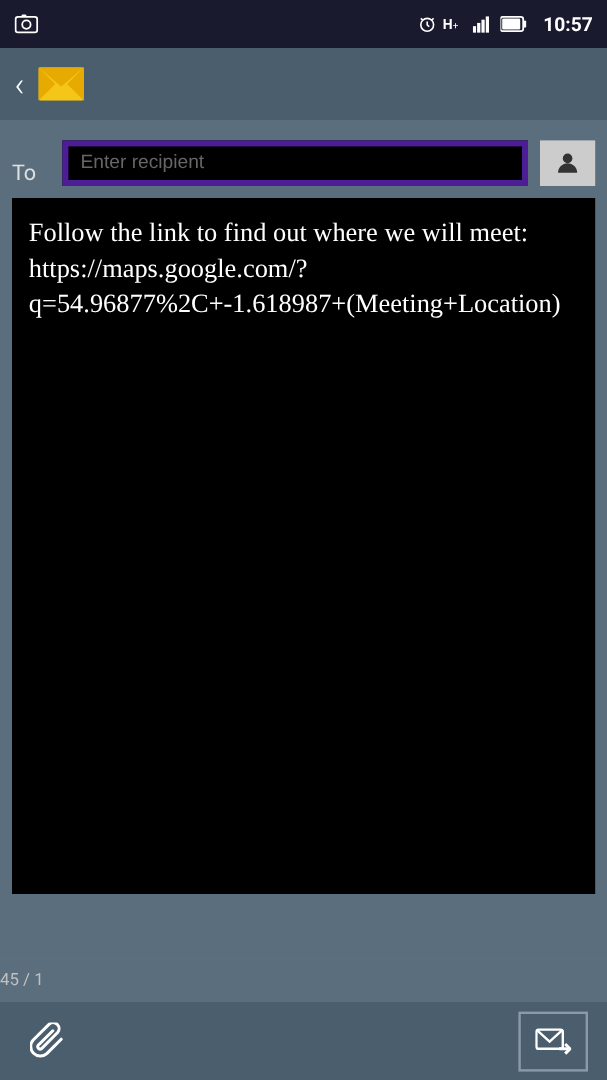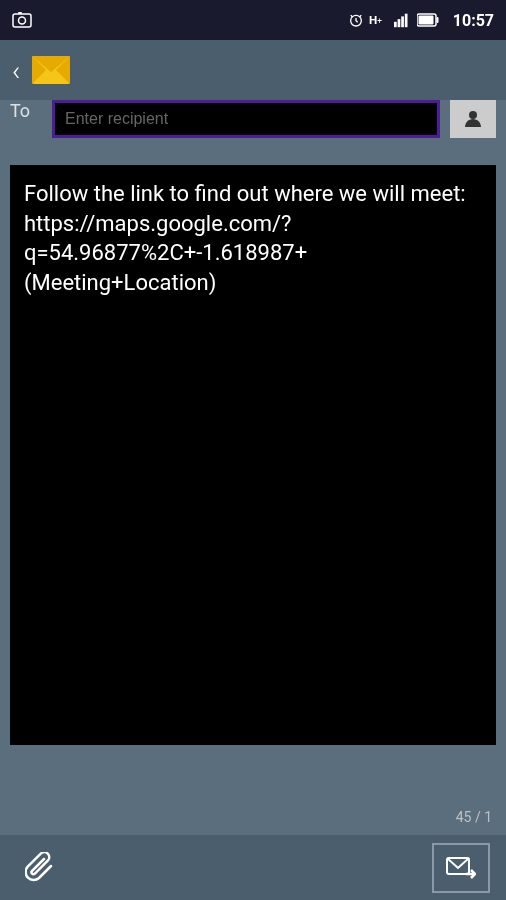--- a/index.html
+++ b/index.html
@@ -67,36 +67,36 @@
       font-weight: 400;
       flex: 1;
     }
 
     
     .to-row {
       width: 100%;
       height: 55px;
       background: #5a6e7e;
       display: flex;
-      align-items: flex-start;
+      align-items: flex-end;
       padding: 0 10px;
       gap: 10px;
     }
 
     .to-label {
       color: #e0e0e0;
       font-size: 18px;
       width: 32px;
     }
 
     .recipient-input {
       flex: 1;
       height: 38px;
       background: #000;
-      border: 3px solid #4c1d95;
+      border: 5px solid #4c1d95;
       color: #aaa;
       font-size: 16px;
       padding: 0 10px;
       outline: none;
     }
 
     .recipient-input::placeholder {
       color: #666;
     }
 
@@ -133,21 +133,20 @@
       word-break: break-word;
     }
 
     
     .counter-row {
       width: 100%;
       height: 36px;
       background: #5a6e7e;
       display: flex;
       align-items: center;
-      justify-content: flex-end;
       padding-right: 14px;
     }
 
     .counter-text {
       color: #c0c0c0;
       font-size: 14px;
     }
 
     
     .bottom-toolbar {
@@ -254,21 +253,21 @@
     <span class="to-label">To</span>
     <input class="recipient-input" type="text" placeholder="Enter recipient" style="">
     <button class="contact-button">
       <svg width="24" height="24" viewBox="0 0 24 24" fill="#333">
         <circle cx="12" cy="8" r="4"></circle>
         <path d="M4 20c0-4.4 3.6-8 8-8s8 3.6 8 8"></path>
       </svg>
     </button>
   </div>
 
-  <div class="message-body" style="flex:1;">
+  <div class="message-body" style="flex:1;font-family:Liberation Serif, serif;">
     <div class="message-textarea-wrapper">
       <p class="message-text">Follow the link to find out where we will meet: https://maps.google.com/?q=54.96877%2C+-1.618987+(Meeting+Location)</p>
     </div>
   </div>
 
   <div class="counter-row">
     <span class="counter-text">45 / 1</span>
   </div>
 
   <div class="bottom-toolbar">

